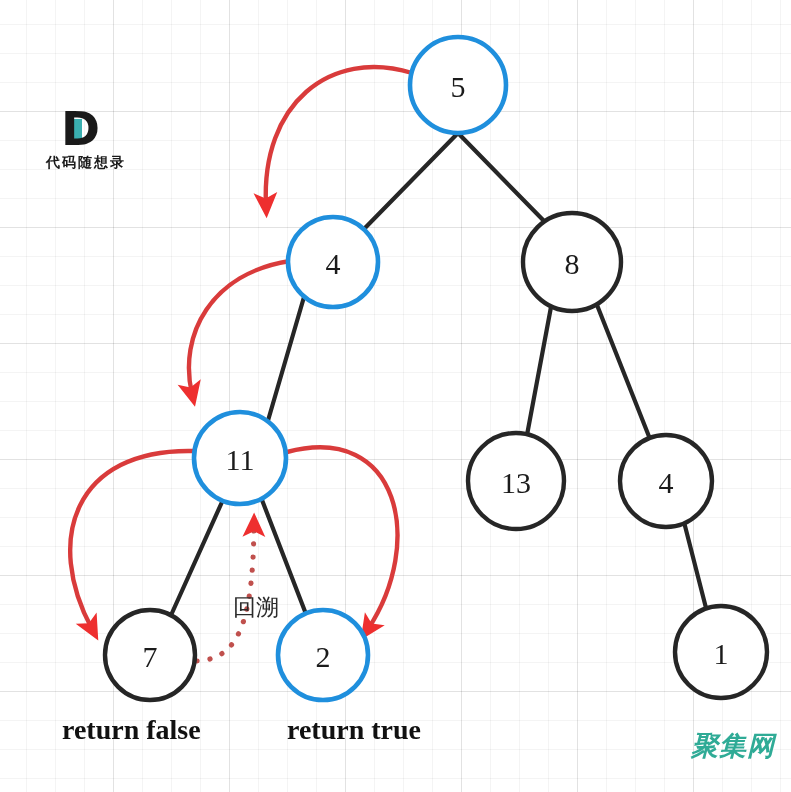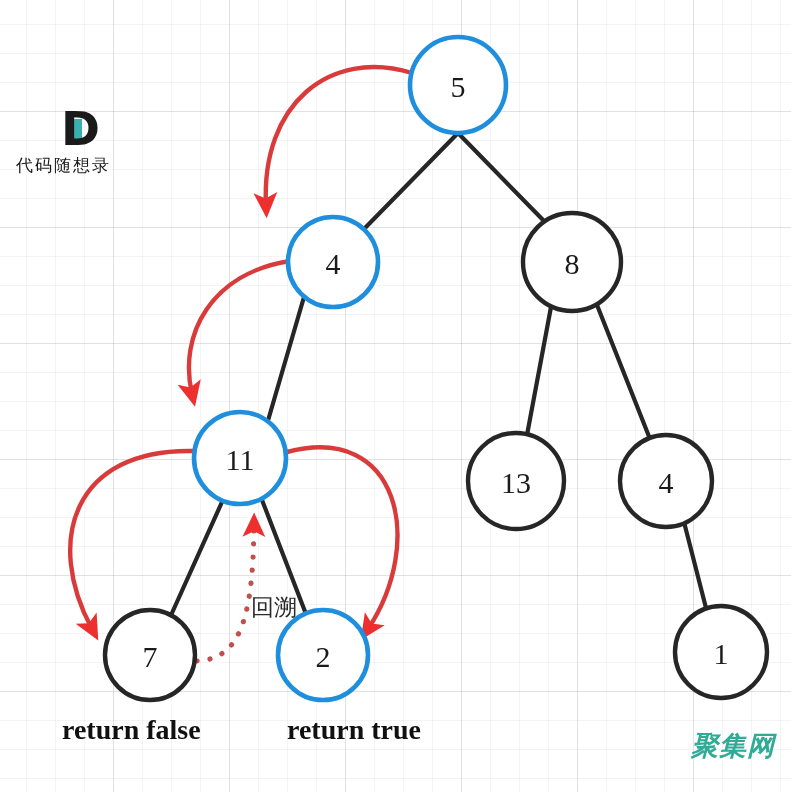--- a/index.html
+++ b/index.html
@@ -77,21 +77,20 @@
     font-size: 28px;
     color: #111111;
     white-space: nowrap;
   }
   .cn-label {
     position: absolute;
     font-family: Liberation Serif, serif;
     font-size: 23px;
     color: #2b2b2b;
     white-space: nowrap;
-    margin-left: 18px;
   }
   #watermark-brand {
     position: absolute;
     left: 16px;
     top: 108px;
     width: 140px;
     user-select: none;
   }
   #watermark-brand .logo-mark {
     position: relative;
@@ -114,25 +113,25 @@
   #watermark-brand .logo-teal {
     position: absolute;
     left: 10px;
     top: 11px;
     width: 11px;
     height: 22px;
     background: #3aafb0;
   }
   #watermark-brand .brand-text {
     font-family: "DejaVu Sans", sans-serif;
-    font-weight: normal;
-    font-size: 17px;
+    font-weight: bold;
+    font-size: 14px;
     letter-spacing: 2px;
     color: #1a1a1a;
-    text-align: left;
+    text-align: center;
   }
   #watermark-site {
     position: absolute;
     right: 16px;
     bottom: 28px;
     font-family: "DejaVu Sans", sans-serif;
     font-weight: bold;
     font-size: 27px;
     letter-spacing: 1px;
     color: #2fab96;

